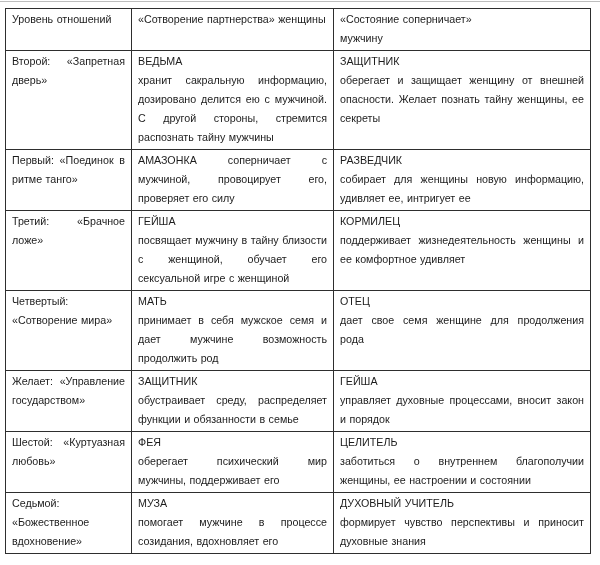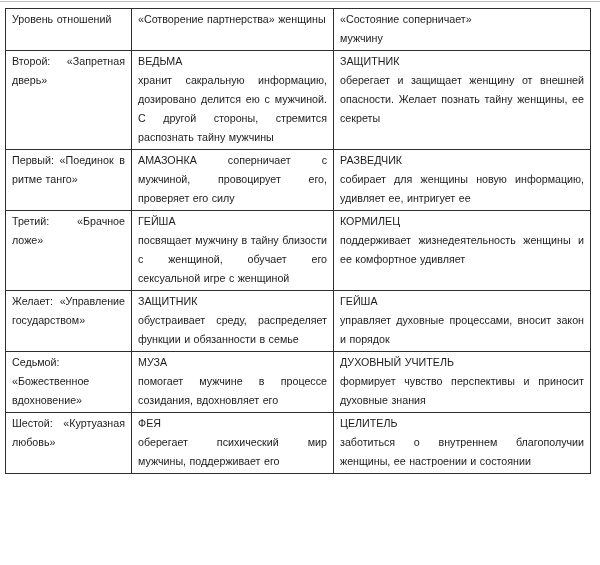--- a/index.html
+++ b/index.html
@@ -107,57 +107,70 @@
         <td>
           <div class="para">ГЕЙША</div>
           <div class="para">посвящает мужчину в тайну близости с женщиной, обучает его сексуальной игре с женщиной</div>
         </td>
         <td>
           <div class="para">КОРМИЛЕЦ</div>
           <div class="para">поддерживает жизнедеятельность женщины и ее комфортное удивляет</div>
         </td>
       </tr>
 
+      <tr>
+        <td>
+          <div class="para">Четвертый: «Сотворение мира»</div>
+        </td>
+        <td>
+          <div class="para">МАТЬ</div>
+          <div class="para">принимает в себя мужское семя и дает мужчине возможность продолжить род</div>
+        </td>
+        <td>
+          <div class="para">ОТЕЦ</div>
+          <div class="para">дает свое семя женщине для продолжения рода</div>
+        </td>
+      </tr>
 
       <tr>
         <td>
           <div class="para">Желает: «Управление государством»</div>
         </td>
         <td>
           <div class="para">ЗАЩИТНИК</div>
           <div class="para">обустраивает среду, распределяет функции и обязанности в семье</div>
         </td>
         <td>
           <div class="para">ГЕЙША</div>
           <div class="para">управляет духовные процессами, вносит закон и порядок</div>
         </td>
       </tr>
 
       <tr>
         <td>
+          <div class="para">Шестой: «Куртуазная любовь»</div>
+        </td>
+        <td>
+          <div class="para">ФЕЯ</div>
+          <div class="para">оберегает психический мир мужчины, поддерживает его</div>
+        </td>
+        <td>
+          <div class="para">ЦЕЛИТЕЛЬ</div>
+          <div class="para">заботиться о внутреннем благополучии женщины, ее настроении и состоянии</div>
+        </td>
+      </tr>
+
+      <tr>
+        <td>
           <div class="para">Седьмой: «Божественное вдохновение»</div>
         </td>
         <td>
           <div class="para">МУЗА</div>
           <div class="para">помогает мужчине в процессе созидания, вдохновляет его</div>
         </td>
         <td>
           <div class="para">ДУХОВНЫЙ УЧИТЕЛЬ</div>
           <div class="para">формирует чувство перспективы и приносит духовные знания</div>
         </td>
       </tr>
-
-      <tr>
-        <td>
-          <div class="para">Шестой: «Куртуазная любовь»</div>
-        </td>
-        <td>
-          <div class="para">ФЕЯ</div>
-          <div class="para">оберегает психический мир мужчины, поддерживает его</div>
-        </td>
-        <td>
-          <div class="para">ЦЕЛИТЕЛЬ</div>
-          <div class="para">заботиться о внутреннем благополучии женщины, ее настроении и состоянии</div>
-        </td>
-      </tr>
     </tbody>
   </table>
 </div>
 
 </body></html>

